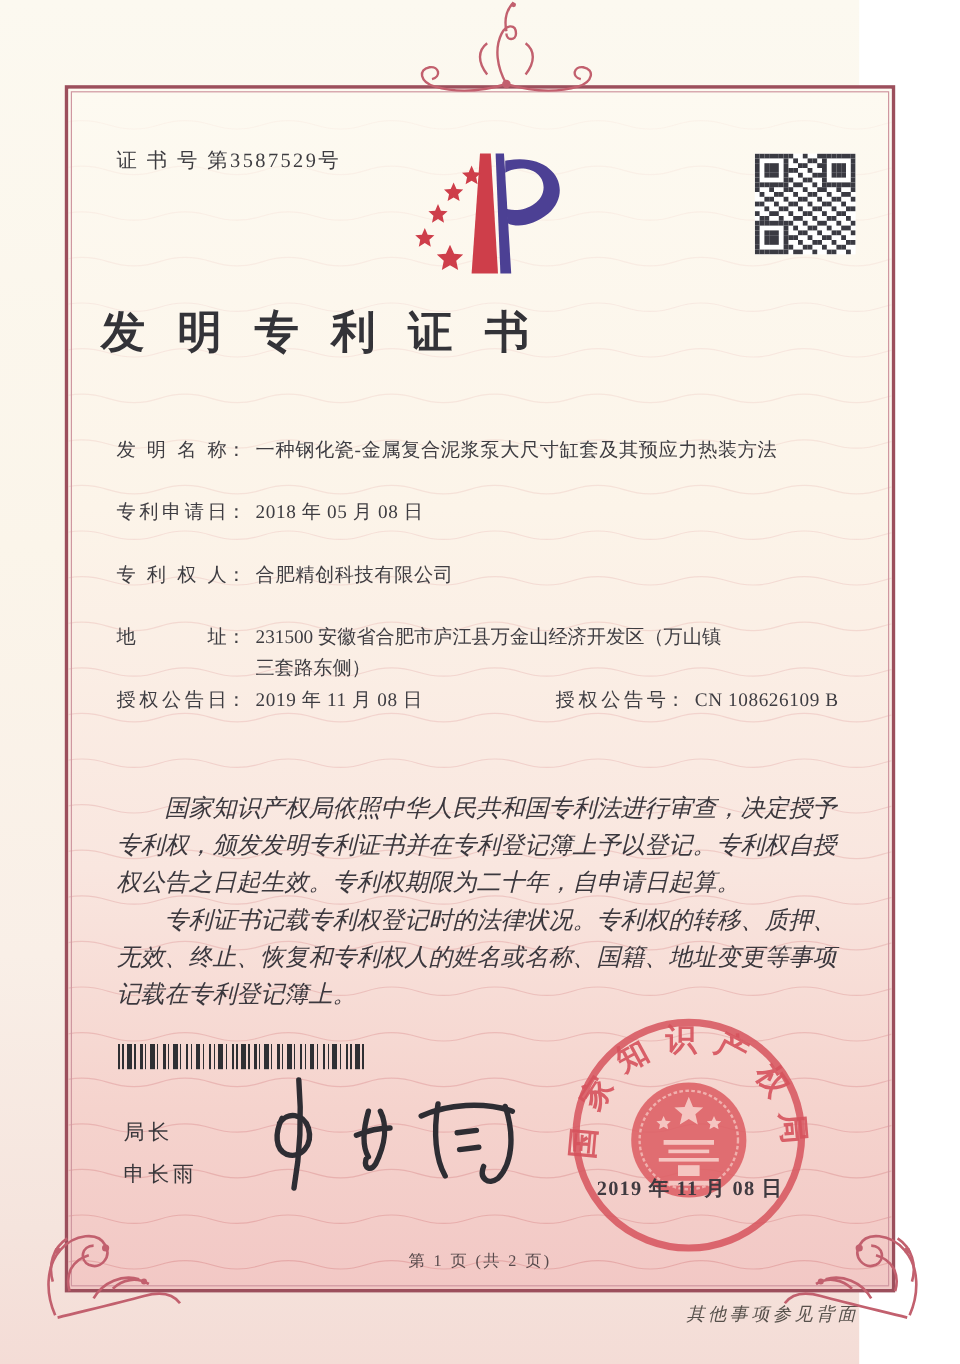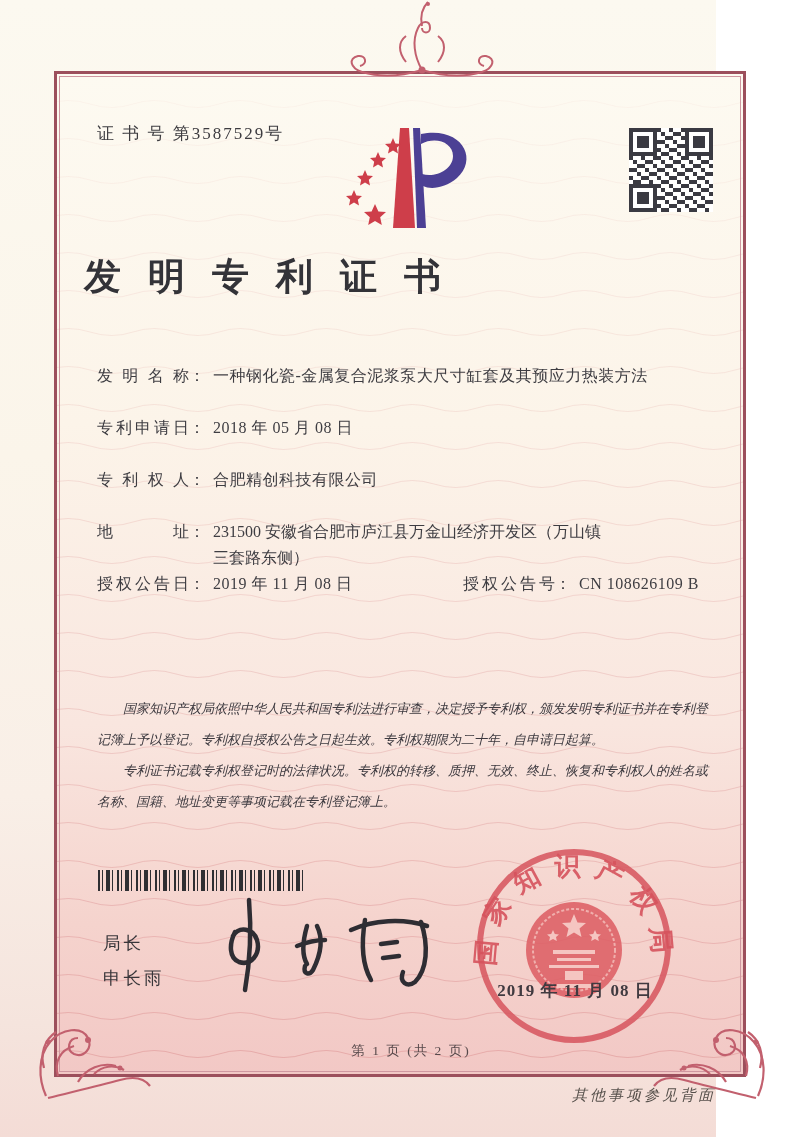--- a/index.html
+++ b/index.html
@@ -24,36 +24,36 @@
   
   .fields{position:absolute;left:40px;top:289px;width:620px;font-size:16px;color:#3e3d42;}
   .field-row{line-height:26px;margin-bottom:26px;white-space:nowrap;}
   .field-row.addr{margin-bottom:0;white-space:normal;}
   .flabel{display:inline-block;width:92px;text-align:justify;text-align-last:justify;vertical-align:top;}
   .fcolon{display:inline-block;margin-right:8px;vertical-align:top;}
   .fvalue{display:inline-block;vertical-align:top;letter-spacing:0.5px;}
   .addr-lines{display:inline-block;vertical-align:top;}
   .grant-date-val{display:inline-block;width:250px;vertical-align:top;}
   
-  .body-text{position:absolute;left:40px;top:620px;width:618px;
-             font-size:13px;line-height:31px;color:#3b383e;font-style:italic;font-family:Liberation Mono, monospace;}
+  .body-text{position:absolute;left:40px;top:585px;width:618px;
+             font-size:20px;line-height:31px;color:#3b383e;font-style:italic;}
   .body-text p{margin:0;text-indent:2em;}
   
   .barcode{position:absolute;left:41px;top:796px;width:208px;height:21px;
     background:repeating-linear-gradient(90deg,
       #2f2f33 0 2px,transparent 2px 4px,#2f2f33 4px 5px,transparent 5px 8px,
       #2f2f33 8px 12px,transparent 12px 14px,#2f2f33 14px 15px,transparent 15px 19px);}
   .commissioner{position:absolute;left:46px;top:852px;font-size:17.5px;letter-spacing:3px;
                 color:#38363a;line-height:35px;}
   .signature{position:absolute;left:148px;top:818px;}
   .seal{position:absolute;left:412px;top:764px;}
   .seal-date{position:absolute;left:428px;top:905px;width:180px;text-align:center;
              font-size:17px;color:#403a40;letter-spacing:1px;font-weight:600;}
   .page-footer{position:absolute;left:0;top:968px;width:100%;text-align:center;
-               font-size:13.5px;color:#584a4c;letter-spacing:2px;padding-left:11px;}
+               font-size:13.5px;color:#584a4c;letter-spacing:2px;}
   .back-note{position:absolute;left:0;top:1086px;width:100%;text-align:right;
              font-size:15px;color:#56504b;font-style:italic;letter-spacing:3px;}
   
   .orn{position:absolute;z-index:3;pointer-events:none;}
   .orn-top{left:322px;top:0px;}
   .orn-bl{left:28px;top:1008px;}
   .orn-br{left:652px;top:1008px;transform:scaleX(-1);}
 </style>
 </head>
 <body>

